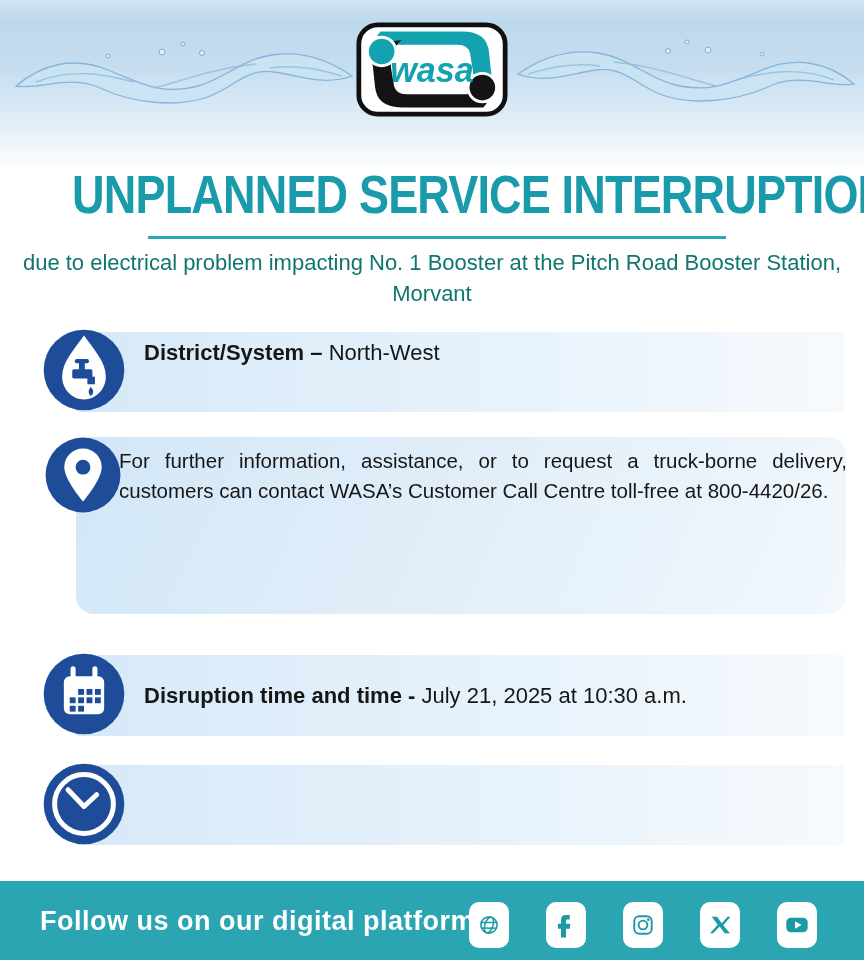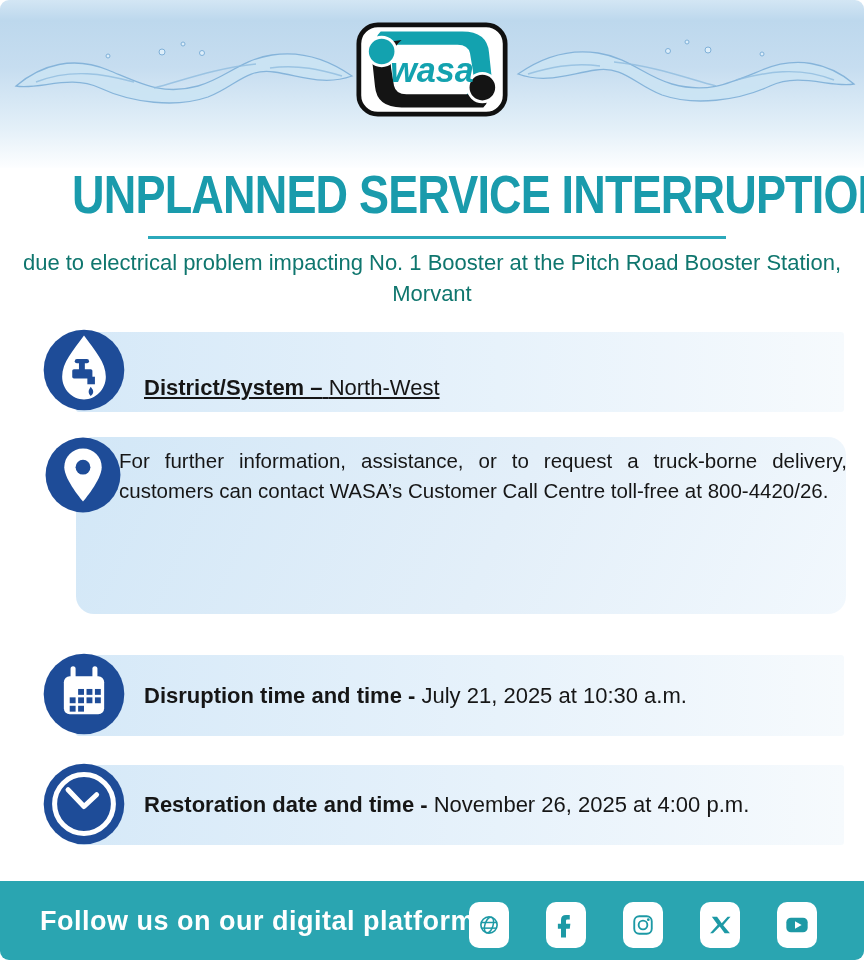--- a/index.html
+++ b/index.html
@@ -1,18 +1,18 @@
 <!DOCTYPE html>
 <html><head>
 <meta charset="utf-8">
 <style>
   html,body{margin:0;padding:0;background:#ffffff;}
   .poster{
     position:relative;width:864px;height:960px;margin:0 auto;overflow:hidden;
-    font-family:"Liberation Sans",sans-serif;background:#ffffff;border-radius:9px;
+    font-family:"Liberation Sans",sans-serif;background:#ffffff;
   }
   
   .header{
     position:absolute;left:0;top:0;width:864px;height:168px;
     background:linear-gradient(180deg,#d3e6f4 0%,#bdd8ed 12%,#c6ddf0 40%,#e2eff8 75%,#fdfeff 100%);
   }
   .wave{position:absolute;top:24px;}
   .wave.left{left:12px;}
   .wave.right{right:6px;}
   .logo{position:absolute;left:50%;top:22px;transform:translateX(-50%);}
@@ -37,21 +37,21 @@
   .rowbg.disruption{top:655px;height:81px;}
   .rowbg.restoration{top:765px;height:80px;}
   .circle-icon{position:absolute;left:42px;width:84px;height:84px;}
   .circle-icon.district{top:328px;}
   .circle-icon.pin{left:44px;top:436px;width:78px;height:78px;}
   .circle-icon.disruption{top:652px;}
   .circle-icon.restoration{top:762px;}
   .rowtext{
     position:absolute;left:144px;font-size:22px;color:#161616;white-space:nowrap;
   }
-  .rowtext.district{top:375px;text-decoration:underline;}
+  .rowtext.district{top:340px;}
   .rowtext.disruption{top:683px;}
   .rowtext.restoration{top:792px;}
   .b{font-weight:700;}
   
   .areabox{
     position:absolute;left:76px;top:437px;width:770px;height:177px;border-radius:18px;
     background:linear-gradient(115deg,#d2e7f7 0%,#e3eff9 55%,#f2f8fd 100%);
   }
   .areatext{
     position:absolute;left:119px;top:446px;width:728px;
@@ -167,24 +167,20 @@
     <span class="b">Disruption time and time -</span>
     <span>July 21, 2025 at 10:30 a.m.</span>
   </div>
 
   <div class="rowbg restoration"></div>
   <svg class="circle-icon restoration" viewBox="0 0 100 100">
     <circle cx="50" cy="50" r="48" fill="#1e4c98"></circle>
     <circle cx="50" cy="50" r="35" fill="none" stroke="#ffffff" stroke-width="6"></circle>
     <path d="M31,33 L50,53 L65,39" fill="none" stroke="#ffffff" stroke-width="6" stroke-linecap="round" stroke-linejoin="round"></path>
   </svg>
-  <div class="rowtext restoration">
-    <span class="b">Restoration date and time -</span>
-    <span>November 26, 2025 at 4:00 p.m.</span>
-  </div>
 
   <div class="footer">
     <div class="footer-text">Follow us on our digital platforms</div>
 
     <div class="social s0" title="website">
       <svg width="30" height="30" viewBox="0 0 48 48">
         <circle cx="24" cy="24" r="13" fill="none" stroke="#1d99a5" stroke-width="2.6"></circle>
         <ellipse cx="24" cy="24" rx="6.5" ry="13" fill="none" stroke="#1d99a5" stroke-width="2.4" transform="rotate(18 24 24)"></ellipse>
         <line x1="12" y1="20" x2="36" y2="20" stroke="#1d99a5" stroke-width="2.4"></line>
         <line x1="12" y1="29" x2="36" y2="29" stroke="#1d99a5" stroke-width="2.4"></line>

